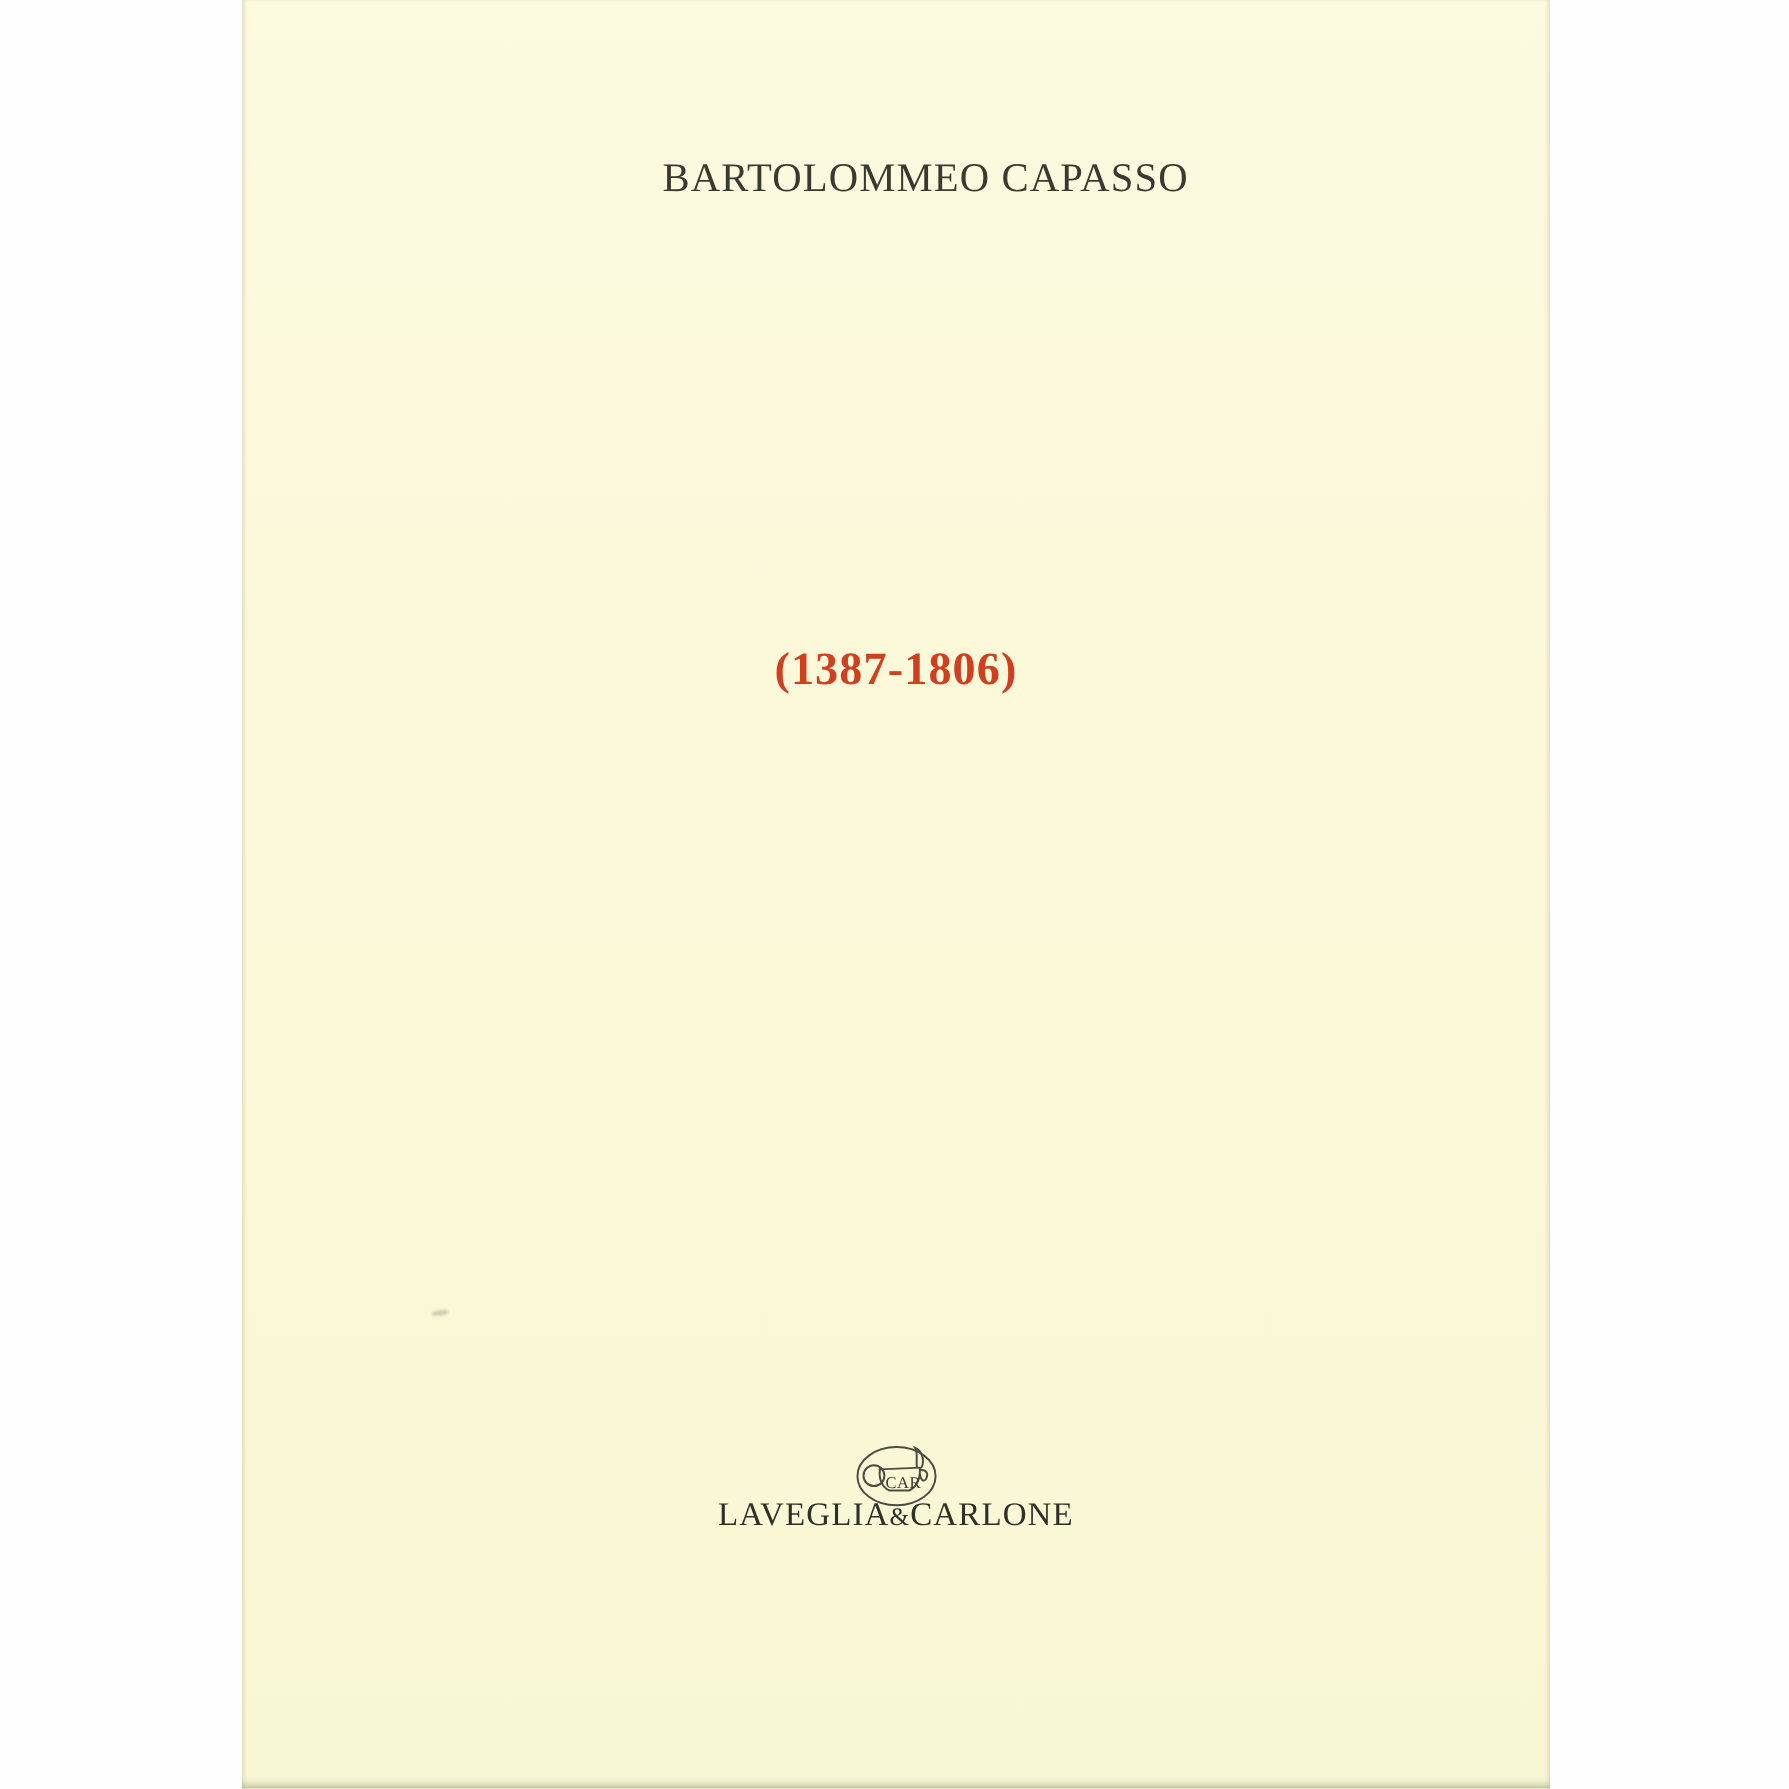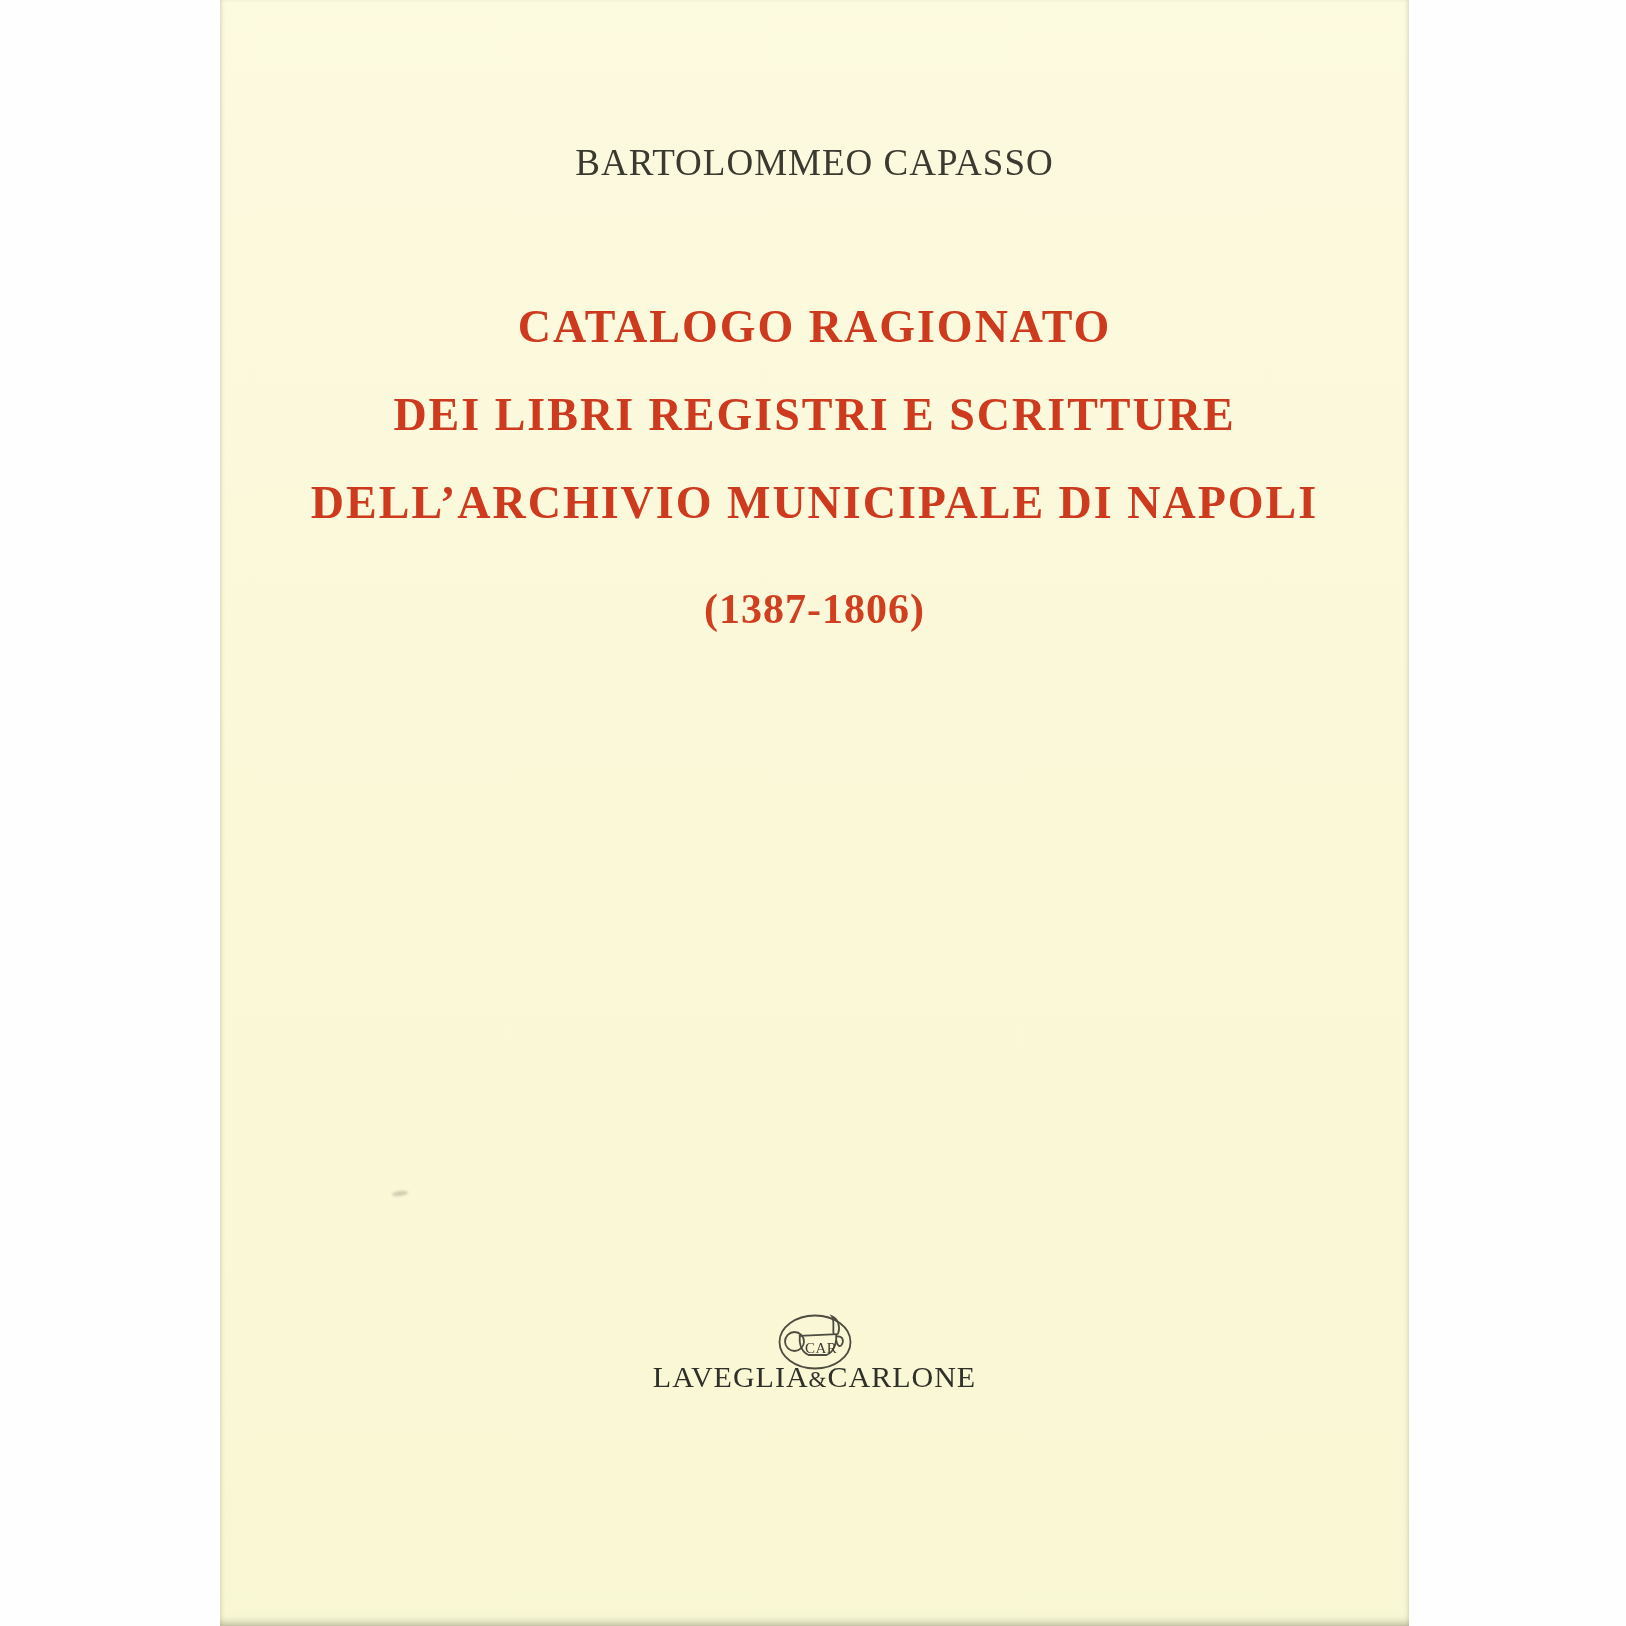--- a/index.html
+++ b/index.html
@@ -31,20 +31,21 @@
   }
   .author {
     position: absolute;
     top: 141px;
     left: 0;
     width: 100%;
     text-align: center;
     font-size: 37px;
     letter-spacing: 1px;
     color: #3b3a30;
+    padding-left: 27px;
   }
   .title-block {
     position: absolute;
     top: 304px;
     left: 0;
     width: 100%;
     text-align: center;
   }
   .title-line {
     font-size: 46px;
@@ -112,25 +113,20 @@
   }
 </style>
 </head>
 <body>
 
 <div class="page">
   <div class="cover">
 
     <div class="author">BARTOLOMMEO CAPASSO</div>
 
-    <div class="title-block">
-      <div class="title-line">CATALOGO RAGIONATO</div>
-      <div class="title-line">DEI LIBRI REGISTRI E SCRITTURE</div>
-      <div class="title-line">DELL’ARCHIVIO MUNICIPALE DI NAPOLI</div>
-    </div>
 
     <div class="date-range">(1387-1806)</div>
 
 
     <div class="smudge"></div>
 
     <div class="publisher-logo">
       <svg viewBox="0 0 86 66" width="86" height="66">
         <g fill="none" stroke="#4d4c40" stroke-width="1.8" stroke-linecap="round">
 

